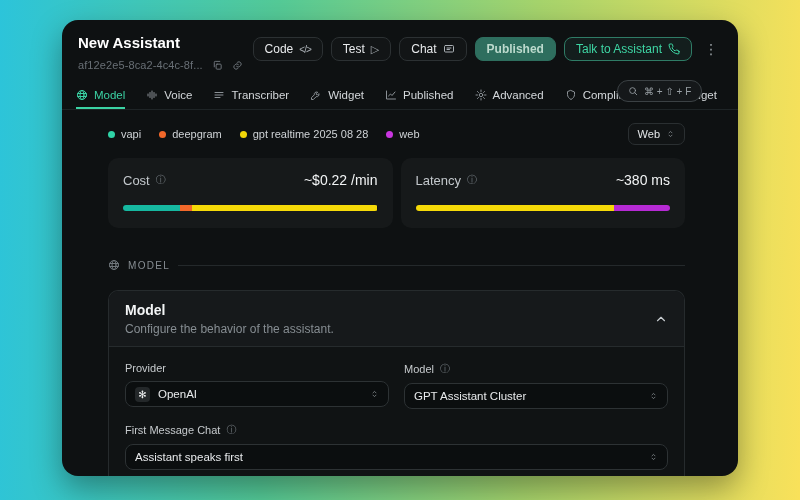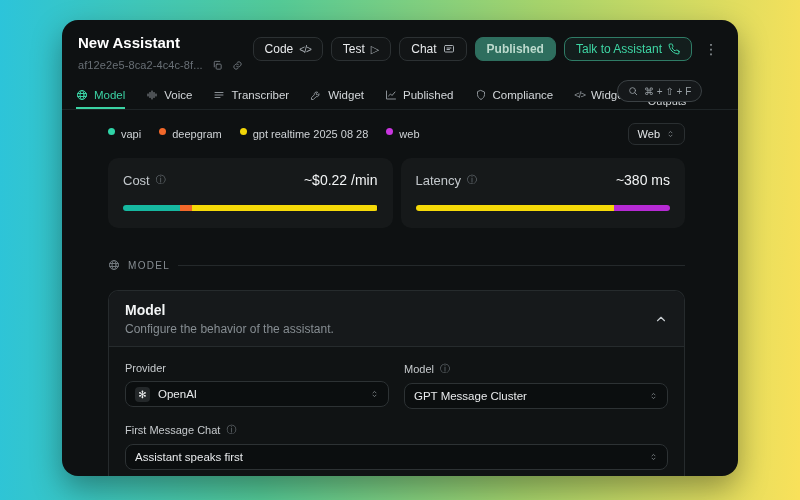--- a/index.html
+++ b/index.html
@@ -50,21 +50,21 @@
     position:absolute;left:555px;top:60px;height:20px;z-index:5;
     display:flex;align-items:center;gap:6px;padding:0 10px;
     background:#15181a;border:1px solid #3b4144;border-radius:11px;
     font-size:10px;color:#9aa1a6;cursor:pointer;
   }
   .search-pill .sic{width:10px;height:10px;color:#9aa1a6;}
 
   
   .content{margin:0 53px 0 46px;}
   .tags-row{display:flex;align-items:center;gap:18px;margin-top:13px;height:22px;}
-  .tag{display:flex;gap:6px;font-size:11px;color:#cfd3d6;}
+  .tag{display:flex;align-items:center;gap:6px;font-size:11px;color:#cfd3d6;}
   .dot{width:7px;height:7px;border-radius:50%;background:#888;}
   .web-select{margin-left:auto;display:flex;align-items:center;gap:6px;padding:4px 9px;
               background:#111415;border:1px solid #2a2f31;border-radius:7px;
               font-size:11px;color:#e3e6e8;cursor:pointer;}
   .updown{width:9px;height:12px;color:#8b9196;}
 
   .stats-row{display:grid;grid-template-columns:1fr 1fr;gap:8px;margin-top:13px;}
   .stat-card{background:#16191a;border-radius:10px;padding:14px 15px 17px;}
   .stat-top{display:flex;align-items:center;justify-content:space-between;}
   .stat-label{display:flex;align-items:center;gap:6px;font-size:13px;color:#c3c8cc;}
@@ -175,20 +175,27 @@
       </div>
       <div class="tab">
         <svg class="tic ic" viewBox="0 0 24 24">
             <path d="M3 4v16h18"></path>
             <path d="M7 14l4-4 3 3 6-7"></path>
           </svg>
         <span>Published</span>
       </div>
       <div class="tab">
         <svg class="tic ic" viewBox="0 0 24 24">
+            <circle cx="12" cy="12" r="3.5"></circle>
+            <path d="M12 2v3M12 19v3M2 12h3M19 12h3M4.9 4.9L7 7M17 17l2.1 2.1M19.1 4.9L17 7M7 17l-2.1 2.1"></path>
+          </svg>
+        <span>Advanced</span>
+      </div>
+      <div class="tab">
+        <svg class="tic ic" viewBox="0 0 24 24">
             <path d="M12 3l7 3v5c0 4.5-3 7.8-7 10-4-2.2-7-5.5-7-10V6z"></path>
           </svg>
         <span>Compliance</span>
       </div>
       <div class="tab">
         <span class="code-glyph">&lt;/&gt;</span>
         <span>Widget</span>
       </div>
       <div class="tab tab--wrap">
         <span>Structured Outputs</span>
@@ -295,21 +302,21 @@
                     <path d="M8 9l4-4 4 4M8 15l4 4 4-4"></path>
                   </svg>
               </div>
             </div>
             <div>
               <div class="field-label">
                 <span>Model</span>
                 <span class="info">ⓘ</span>
               </div>
               <div class="select">
-                <span>GPT Message Cluster</span>
+                <span>GPT Assistant Cluster</span>
                 <svg class="updown ic" viewBox="0 0 24 24">
                     <path d="M8 9l4-4 4 4M8 15l4 4 4-4"></path>
                   </svg>
               </div>
             </div>
           </div>
 
           <div class="mt14">
             <div class="field-label">
               <span>First Message Chat</span>

